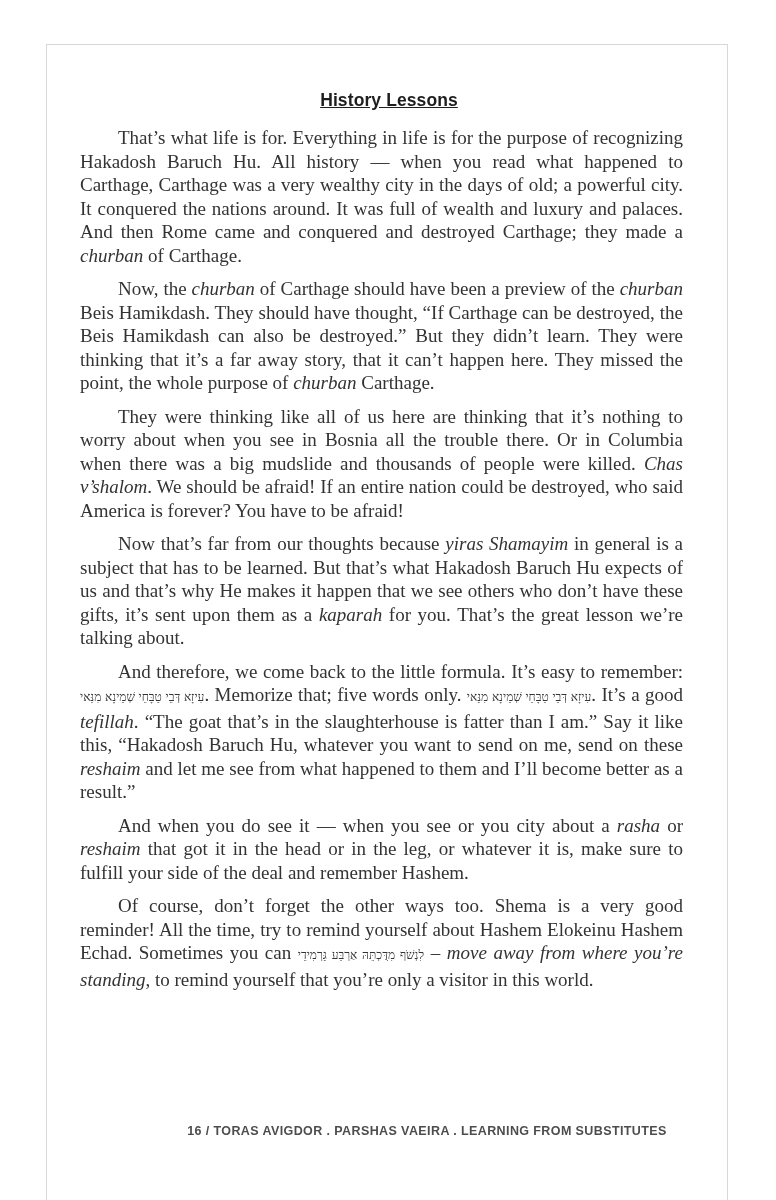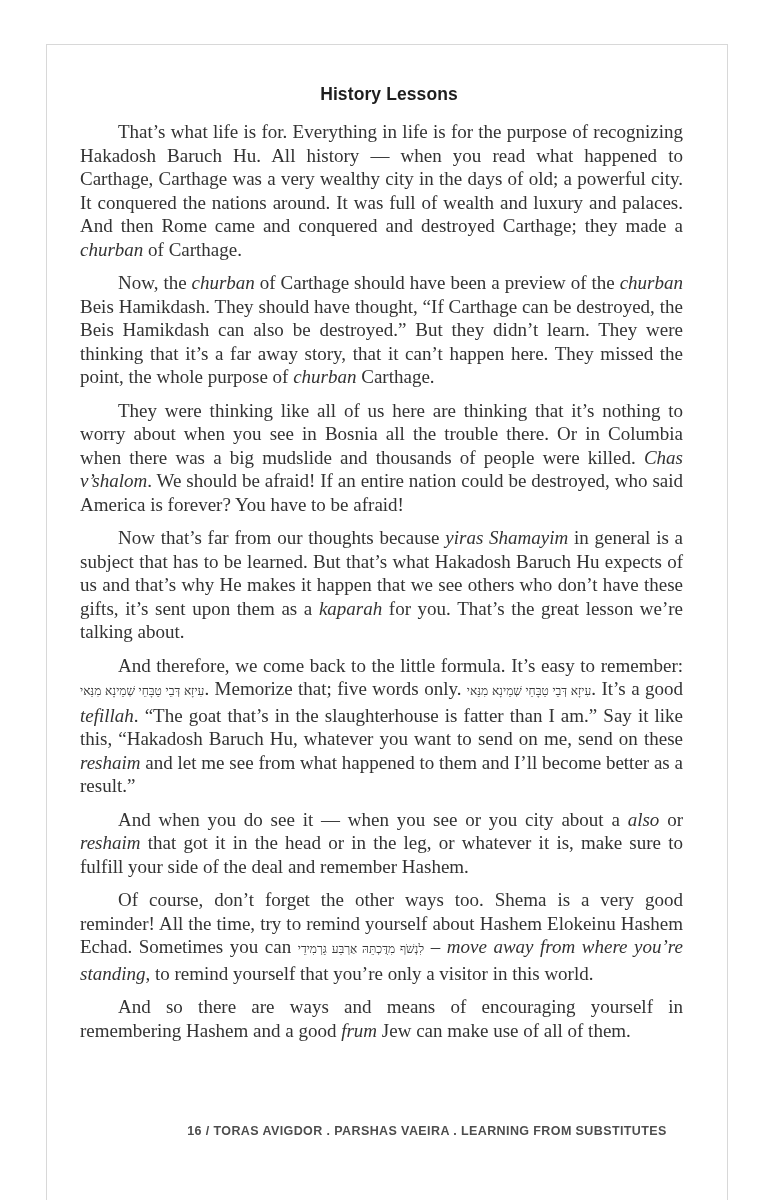--- a/index.html
+++ b/index.html
@@ -30,21 +30,21 @@
   .heading {
     font-family: "Liberation Sans", sans-serif;
     font-weight: 700;
     font-size: 17.5px;
     line-height: 24px;
     color: #1e1e1e;
     text-align: center;
     margin: 14px 0 14px 0;
     letter-spacing: 0.1px;
   }
-  .content .heading:first-child { margin-top: 0; }
+  .content .heading:first-child { margin-top: 6px; text-decoration: underline; }
   .para {
     font-size: 19px;
     line-height: 23.5px;
     color: #333333;
     text-align: justify;
     text-indent: 38px;
     margin: 0 15px 10px 0;
     hyphens: none;
   }
   .it { font-style: italic; }
@@ -73,20 +73,19 @@
 
 <div class="canvas">
   <div class="frame"></div>
   <main class="content">
       <h2 class="heading">History Lessons</h2>
       <p class="para"><span>That’s what life is for. Everything in life is for the purpose of recognizing Hakadosh Baruch Hu. All history — when you read what happened to Carthage, Carthage was a very wealthy city in the days of old; a powerful city. It conquered the nations around. It was full of wealth and luxury and palaces. And then Rome came and conquered and destroyed Carthage; they made a </span><span class="it">churban</span><span> of Carthage.</span></p>
       <p class="para"><span>Now, the </span><span class="it">churban</span><span> of Carthage should have been a preview of the </span><span class="it">churban</span><span> Beis Hamikdash. They should have thought, “If Carthage can be destroyed, the Beis Hamikdash can also be destroyed.” But they didn’t learn. They were thinking that it’s a far away story, that it can’t happen here. They missed the point, the whole purpose of </span><span class="it">churban</span><span> Carthage.</span></p>
       <p class="para"><span>They were thinking like all of us here are thinking that it’s nothing to worry about when you see in Bosnia all the trouble there. Or in Columbia when there was a big mudslide and thousands of people were killed. </span><span class="it">Chas v’shalom</span><span>. We should be afraid! If an entire nation could be destroyed, who said America is forever? You have to be afraid!</span></p>
       <p class="para"><span>Now that’s far from our thoughts because </span><span class="it">yiras Shamayim</span><span> in general is a subject that has to be learned. But that’s what Hakadosh Baruch Hu expects of us and that’s why He makes it happen that we see others who don’t have these gifts, it’s sent upon them as a </span><span class="it">kaparah</span><span> for you. That’s the great lesson we’re talking about.</span></p>
       <p class="para"><span>And therefore, we come back to the little formula. It’s easy to remember: </span><span class="heb" dir="rtl" lang="he">עִיזָא דְּבֵי טַבָּחֵי שְׁמֵינָא מִנַּאי</span><span>. Memorize that; five words only. </span><span class="heb" dir="rtl" lang="he">עִיזָא דְּבֵי טַבָּחֵי שְׁמֵינָא מִנַּאי</span><span>. It’s a good </span><span class="it">tefillah</span><span>. “The goat that’s in the slaughterhouse is fatter than I am.” Say it like this, “Hakadosh Baruch Hu, whatever you want to send on me, send on these </span><span class="it">reshaim</span><span> and let me see from what happened to them and I’ll become better as a result.”</span></p>
-      <p class="para"><span>And when you do see it — when you see or you city about a </span><span class="it">also</span><span> or </span><span class="it">reshaim</span><span> that got it in the head or in the leg, or whatever it is, make sure to fulfill your side of the deal and remember Hashem.</span></p>
+      <p class="para"><span>And when you do see it — when you see or you city about a </span><span class="it">rasha</span><span> or </span><span class="it">reshaim</span><span> that got it in the head or in the leg, or whatever it is, make sure to fulfill your side of the deal and remember Hashem.</span></p>
       <p class="para"><span>Of course, don’t forget the other ways too. Shema is a very good reminder! All the time, try to remind yourself about Hashem Elokeinu Hashem Echad. Sometimes you can </span><span class="heb" dir="rtl" lang="he">לִנְשֹׁף מִדֻּכְתֵּהּ אַרְבַּע גַּרְמִידֵי</span><span> – </span><span class="it">move away from where you’re standing</span><span>, to remind yourself that you’re only a visitor in this world.</span></p>
-      <p class="para"><span>And so there are ways and means of encouraging yourself in remembering Hashem and a good </span><span class="it">frum</span><span> Jew can make use of all of them.</span></p>
     </main>
   <footer class="footer">
     <span>16 / TORAS AVIGDOR . PARSHAS VAEIRA . LEARNING FROM SUBSTITUTES</span>
   </footer>
 </div>
 
 </body></html>

